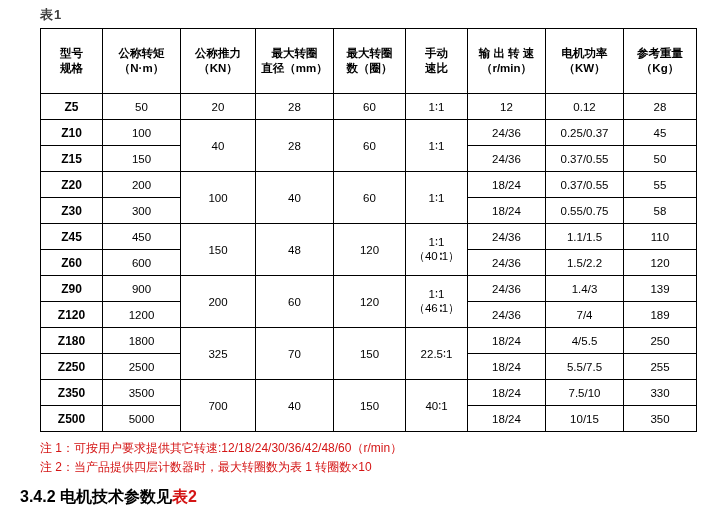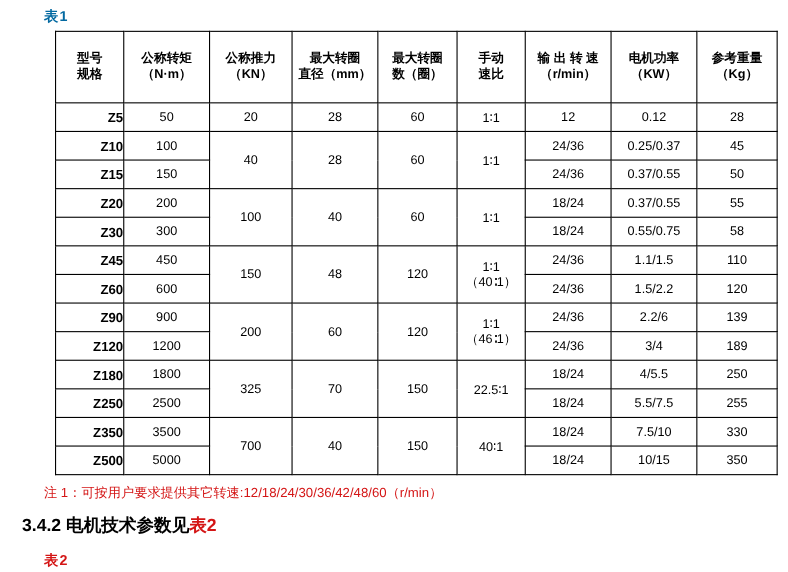--- a/index.html
+++ b/index.html
@@ -17,28 +17,28 @@
   .page {
     position: relative;
     width: 716px;
     height: 520px;
     box-sizing: border-box;
     padding: 6px 10px 0 10px;
   }
   .caption {
     font-size: 13px;
     font-weight: bold;
-    color: #0369a1;
+    color: #404040;
     margin: 0 0 4px 30px;
     letter-spacing: 1px;
   }
   table.grid {
     border-collapse: collapse;
     table-layout: fixed;
-    margin-left: 40px;
+    margin-left: 30px;
   }
   table.grid td, table.grid th {
     border: 1px solid #000000;
     text-align: center;
     vertical-align: middle;
     font-size: 11px;
     font-family: "Liberation Sans", sans-serif;
     padding: 0;
   }
   
@@ -51,21 +51,20 @@
     line-height: 15px;
     padding: 4px 1px;
     height: 56px;
   }
   #table1 .hdr td div {
     white-space: nowrap;
   }
   #table1 td.model {
     font-weight: bold;
     font-size: 12px;
-    text-align: right;
   }
   #table1 tbody td {
     height: 25px;
     font-size: 11.5px;
   }
   .notes {
     margin: 7px 0 0 30px;
     font-size: 12px;
     color: #d41515;
     line-height: 19px;
@@ -230,29 +229,29 @@
         <td class="model">Z90</td>
         <td>900</td>
         <td rowspan="2">200</td>
         <td rowspan="2">60</td>
         <td rowspan="2">120</td>
         <td rowspan="2">
           <div>1∶1</div>
           <div>（46∶1）</div>
         </td>
         <td>24/36</td>
-        <td>2.2/6</td>
+        <td>1.4/3</td>
         <td>139</td>
       </tr>
 
       <tr>
         <td class="model">Z120</td>
         <td>1200</td>
         <td>24/36</td>
-        <td>3/4</td>
+        <td>7/4</td>
         <td>189</td>
       </tr>
 
       <tr>
         <td class="model">Z180</td>
         <td>1800</td>
         <td rowspan="2">325</td>
         <td rowspan="2">70</td>
         <td rowspan="2">150</td>
         <td rowspan="2">22.5∶1</td>
@@ -286,20 +285,21 @@
         <td>5000</td>
         <td>18/24</td>
         <td>10/15</td>
         <td>350</td>
       </tr>
     </tbody>
   </table>
 
   <div class="notes">
     <div>注 1：可按用户要求提供其它转速:12/18/24/30/36/42/48/60（r/min）</div>
+    <div>注 2：当产品提供四层计数器时，最大转圈数为表 1 转圈数×10</div>
   </div>
 
   <div class="section">
     <span>3.4.2 电机技术参数见</span><span class="red">表2</span>
   </div>
 
   <div class="caption2">表2</div>
 
 </div>
 

